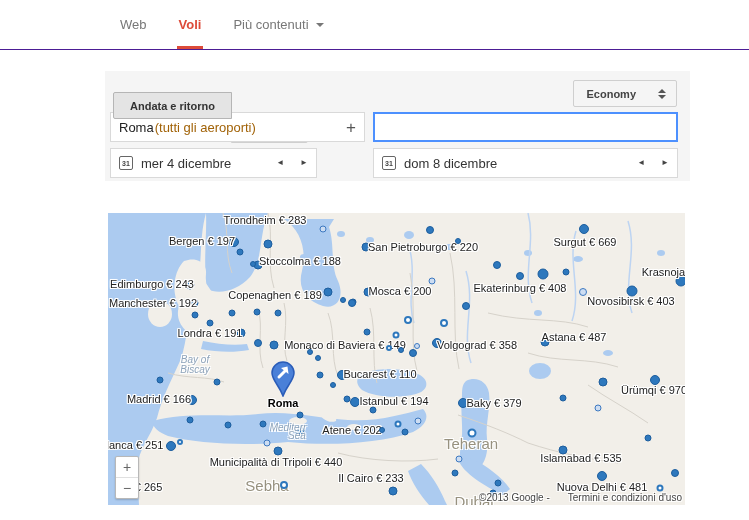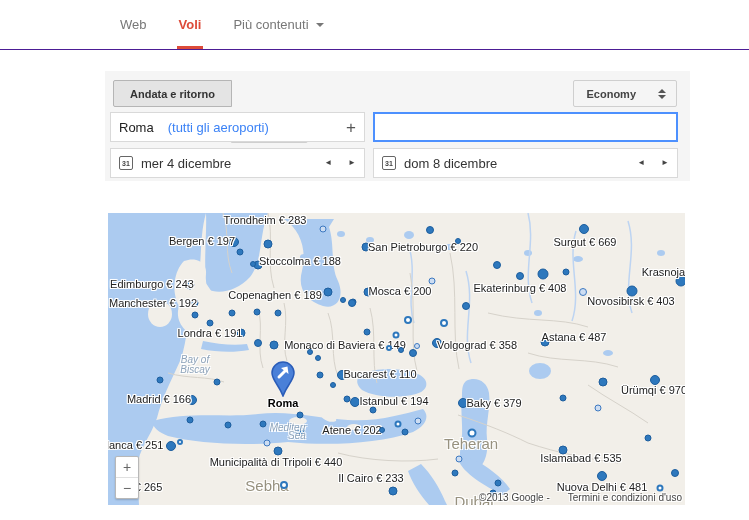--- a/index.html
+++ b/index.html
@@ -15,38 +15,38 @@
   .caret{display:inline-block;width:0;height:0;border-left:4px solid transparent;border-right:4px solid transparent;
          border-top:4px solid #777;margin-left:7px;}
 
   
   .panel{position:absolute;left:105px;top:71px;width:585px;height:110px;background:var(--panel-bg);}
   .btn-group{position:absolute;left:8px;top:9px;display:flex;}
   .tbtn{height:27px;padding:0 16px;display:flex;align-items:center;font-size:11px;font-weight:bold;color:#444;
         background:#f9f9f9;border:1px solid #cfcfcf;margin-left:-1px;cursor:pointer;box-sizing:border-box;}
   .tbtn:first-child{border-radius:2px 0 0 2px;margin-left:0;}
   .tbtn:last-child{border-radius:0 2px 2px 0;margin-top:36px;}
-  .tbtn.active{background:#e4e4e4;border-color:#b5b5b5;color:#333;z-index:1;}
+  .tbtn.active{background:#e4e4e4;border-color:#b5b5b5;color:#333;z-index:1;margin-top:12px;}
   .class-btn{position:absolute;right:13px;top:9px;height:27px;padding:0 10px 0 12px;display:flex;align-items:center;
         font-size:11px;font-weight:bold;color:#444;background:#f5f5f5;border:1px solid #cfcfcf;border-radius:2px;
         cursor:pointer;box-sizing:border-box;}
   .stepper{display:inline-flex;flex-direction:column;gap:2px;margin-left:22px;}
   .stepper i{width:0;height:0;border-left:4px solid transparent;border-right:4px solid transparent;display:block;}
   .stepper .up{border-bottom:4px solid #555;}
   .stepper .down{border-top:4px solid #555;}
 
   .field{position:absolute;background:#fff;border:1px solid #d9d9d9;box-sizing:border-box;display:flex;
          align-items:center;font-size:13px;color:#333;padding:0 8px;}
   .origin-box{left:5px;top:41px;width:255px;height:30px;}
   .origin-main{color:#222;}
-  .origin-secondary{color:#3b82f6;margin-left:14px;}
+  .origin-secondary{color:#a16207;margin-left:1px;}
   .plus{margin-left:auto;font-size:17px;color:#555;cursor:pointer;line-height:1;}
   .dest-input{position:absolute;left:268px;top:41px;width:305px;height:30px;border:2px solid var(--focus-blue);
          box-sizing:border-box;outline:none;font:13px "Liberation Sans",sans-serif;padding:0 8px;}
-  .date-left{left:5px;top:77px;width:255px;height:30px;}
+  .date-left{left:5px;top:77px;width:207px;height:30px;}
   .date-right{left:268px;top:77px;width:305px;height:30px;}
   .cal{width:14px;height:14px;border:1px solid #666;border-radius:2px;display:flex;align-items:center;
        justify-content:center;font-size:7px;font-weight:bold;color:#444;margin-right:8px;box-sizing:border-box;}
   .date-text{color:#333;}
   .dstep{margin-left:auto;display:flex;gap:16px;}
   .dstep span{font-size:8px;color:#444;cursor:pointer;line-height:1;}
 
   
   .filters{position:absolute;left:118px;top:186px;display:flex;gap:26px;font-size:13px;color:#c6c6c6;}
   .filter{display:flex;align-items:center;cursor:default;}

